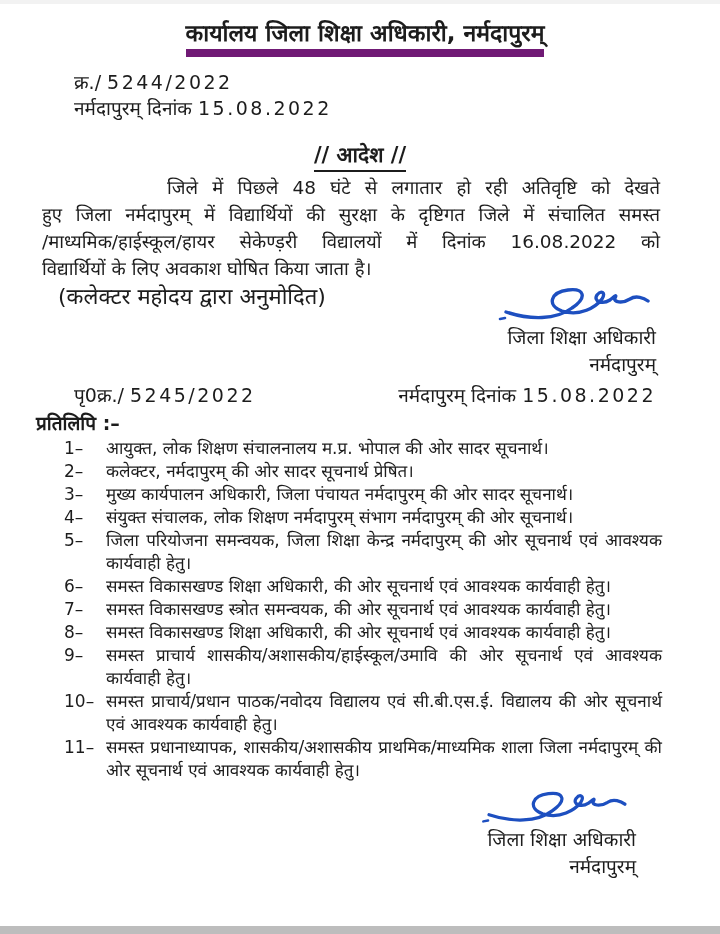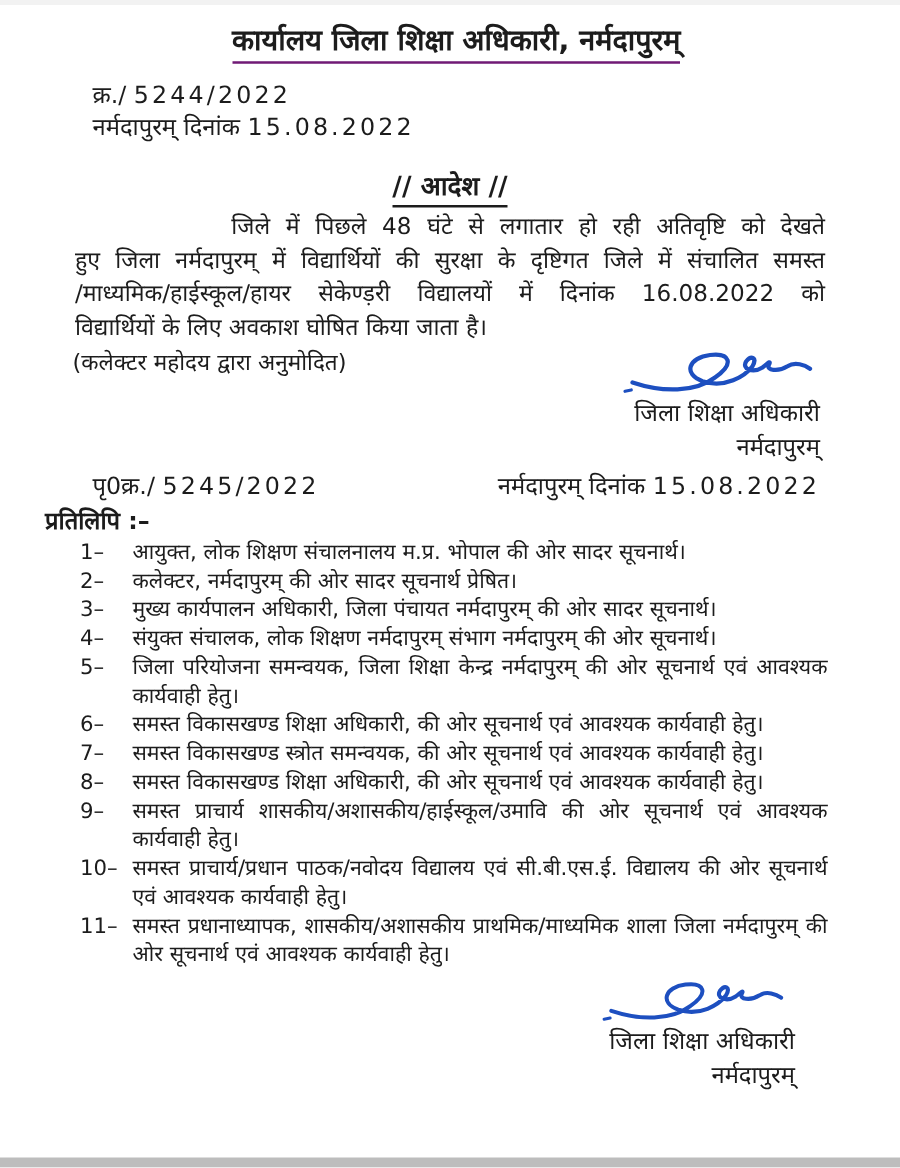--- a/index.html
+++ b/index.html
@@ -22,21 +22,21 @@
     background: #bdbdbd;
   }
   .office-title {
     padding-top: 18px;
     text-align: center;
     font-size: 23px; font-weight: bold;
     line-height: 30px;
   }
   .office-title .underlined {
     display: inline-block;
-    border-bottom: 2px solid #701a75;
+    border-bottom: 8px solid #701a75;
     padding-bottom: 1px;
     margin-left: 10px;
   }
   .ref-row {
     margin-top: 12px;
     padding: 0 64px 0 74px;
     display: flex; justify-content: space-between; align-items: baseline;
     font-size: 19px; line-height: 26px; flex-direction: column;
   }
   .figure { letter-spacing: 2.5px; }
@@ -44,32 +44,32 @@
     margin-top: 20px;
     text-align: center;
     font-size: 21px; font-weight: bold; line-height: 28px;
   }
   .order-heading .underlined {
     display: inline-block;
     border-bottom: 2px solid #1c1c1c;
     padding-bottom: 1px;
   }
   .body-para {
-    margin: 2px 60px 0 60px;
+    margin: 2px 60px 0 42px;
     font-size: 18.5px; line-height: 27px;
   }
   .body-line { text-align: justify; text-align-last: justify; white-space: normal; }
   .body-line.indent { text-indent: 125px; }
   .body-line.last { text-align-last: left; }
   .approval-sig-row {
     margin: 0 64px 0 58px;
     display: flex; justify-content: space-between; align-items: flex-start;
     min-height: 100px;
   }
-  .approval-note { font-size: 18px; line-height: 27px; padding-top: 1px; }
+  .approval-note { font-size: 22px; line-height: 27px; padding-top: 1px; }
   .sig-block { text-align: right; }
   .sig-block .sig-svg { display: block; margin: 0 auto -4px auto; }
   .sig-block .designation { font-size: 19px; line-height: 27px; white-space: nowrap; }
   .sig-block .place { font-size: 19px; line-height: 26px; }
   .endorse-row {
     padding: 0 64px 0 74px;
     display: flex; justify-content: space-between; align-items: flex-start;
     font-size: 19px; line-height: 26px; gap: 18px;
   }
   .copies-heading {

